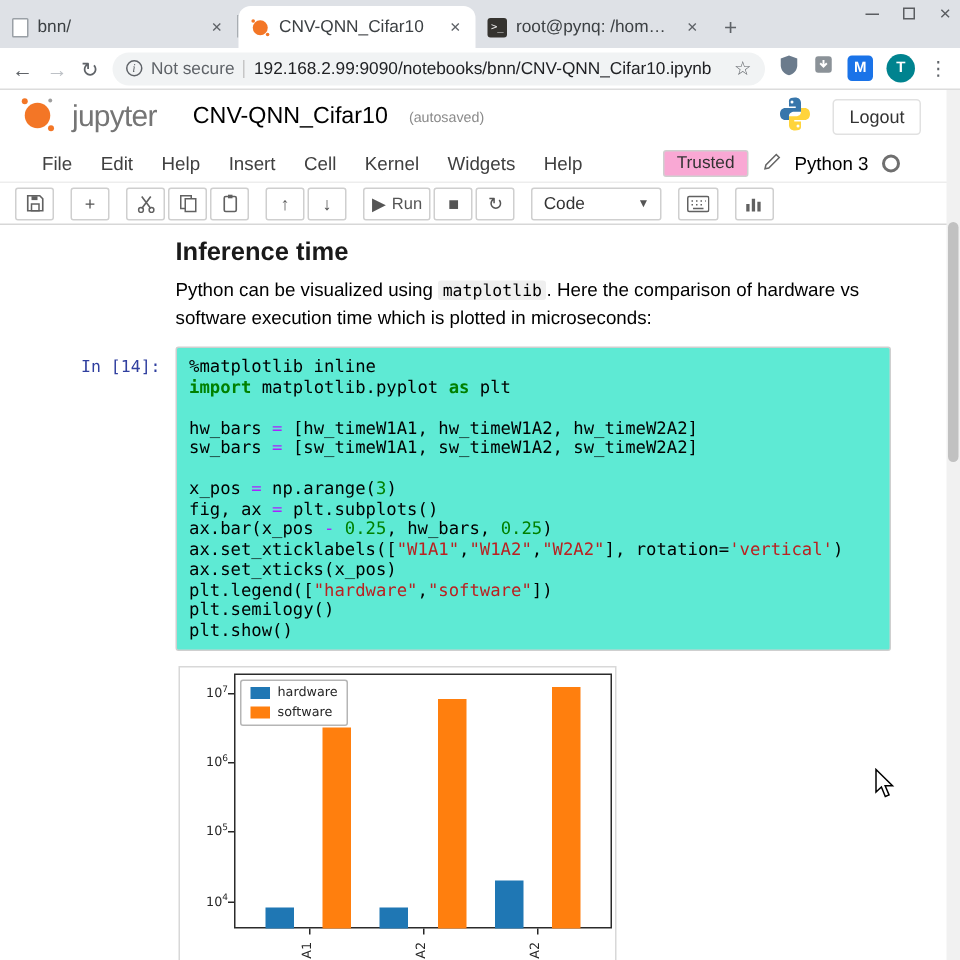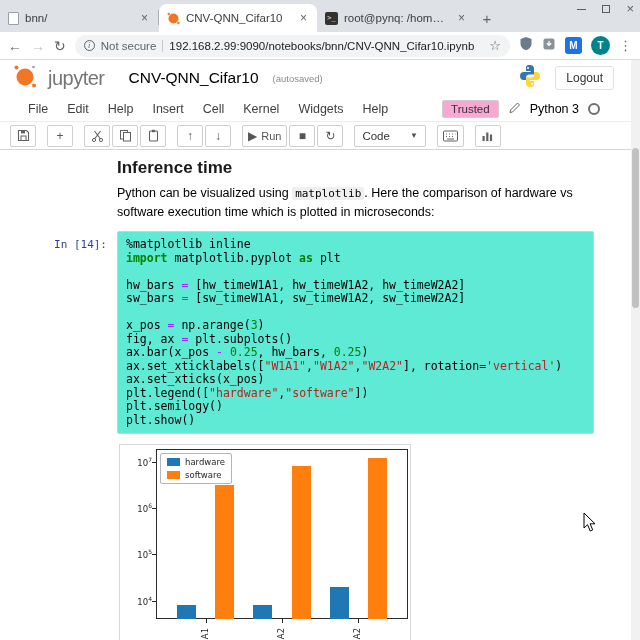--- a/index.html
+++ b/index.html
@@ -48,21 +48,21 @@
   #menu-items{display:flex;gap:19px;}
   .menu-item{cursor:default;}
   .menu-right{margin-left:auto;display:flex;align-items:center;gap:9px;margin-right:12px;}
   .trusted-btn{border:1px solid #cfcfcf;border-radius:2px;padding:2px 8px;font-size:11.5px;color:#333;background:#f9a8d4;}
   .kernel-name{font-size:12.5px;color:#000;}
   .kernel-circle{width:12px;height:12px;border:2px solid #6f6f6f;border-radius:50%;}
 
   .toolbar{height:28px;display:flex;align-items:center;padding:0 10px;gap:2px;border-bottom:1px solid #d7d7d7;background:#fff;}
   .tb-btn{height:22px;min-width:26px;border:1px solid #cfcfcf;background:#fff;border-radius:2px;color:#555;font-size:11px;display:flex;align-items:center;justify-content:center;gap:4px;padding:0 5px;}
   .tb-gap{width:7px;}
-  .tb-select{height:22px;border:1px solid #cfcfcf;background:#fff;border-radius:2px;font-size:11.5px;color:#333;display:flex;align-items:center;gap:20px;padding:0 7px;}
+  .tb-select{height:22px;border:1px solid #cfcfcf;background:#fff;border-radius:2px;font-size:11.5px;color:#333;display:flex;align-items:center;gap:35px;padding:0 7px;}
   .tb-caret{font-size:8px;color:#555;}
   .tb-glyph{font-size:12px;line-height:1;}
 
   
   .nb-body{padding-top:2px;background:#fff;}
   .cell{display:flex;}
   .prompt{width:117px;flex:none;text-align:right;padding-right:10px;font-family:"DejaVu Sans Mono",monospace;font-size:11px;color:#303F9F;padding-top:7px;}
   .cell-content{flex:1;margin-right:46px;min-width:0;}
   .md-h2{font-size:17px;font-weight:bold;color:#1a1a1a;margin:6px 0 6px;}
   .md-p{font-size:12.5px;color:#000;line-height:18px;margin-bottom:10px;}

